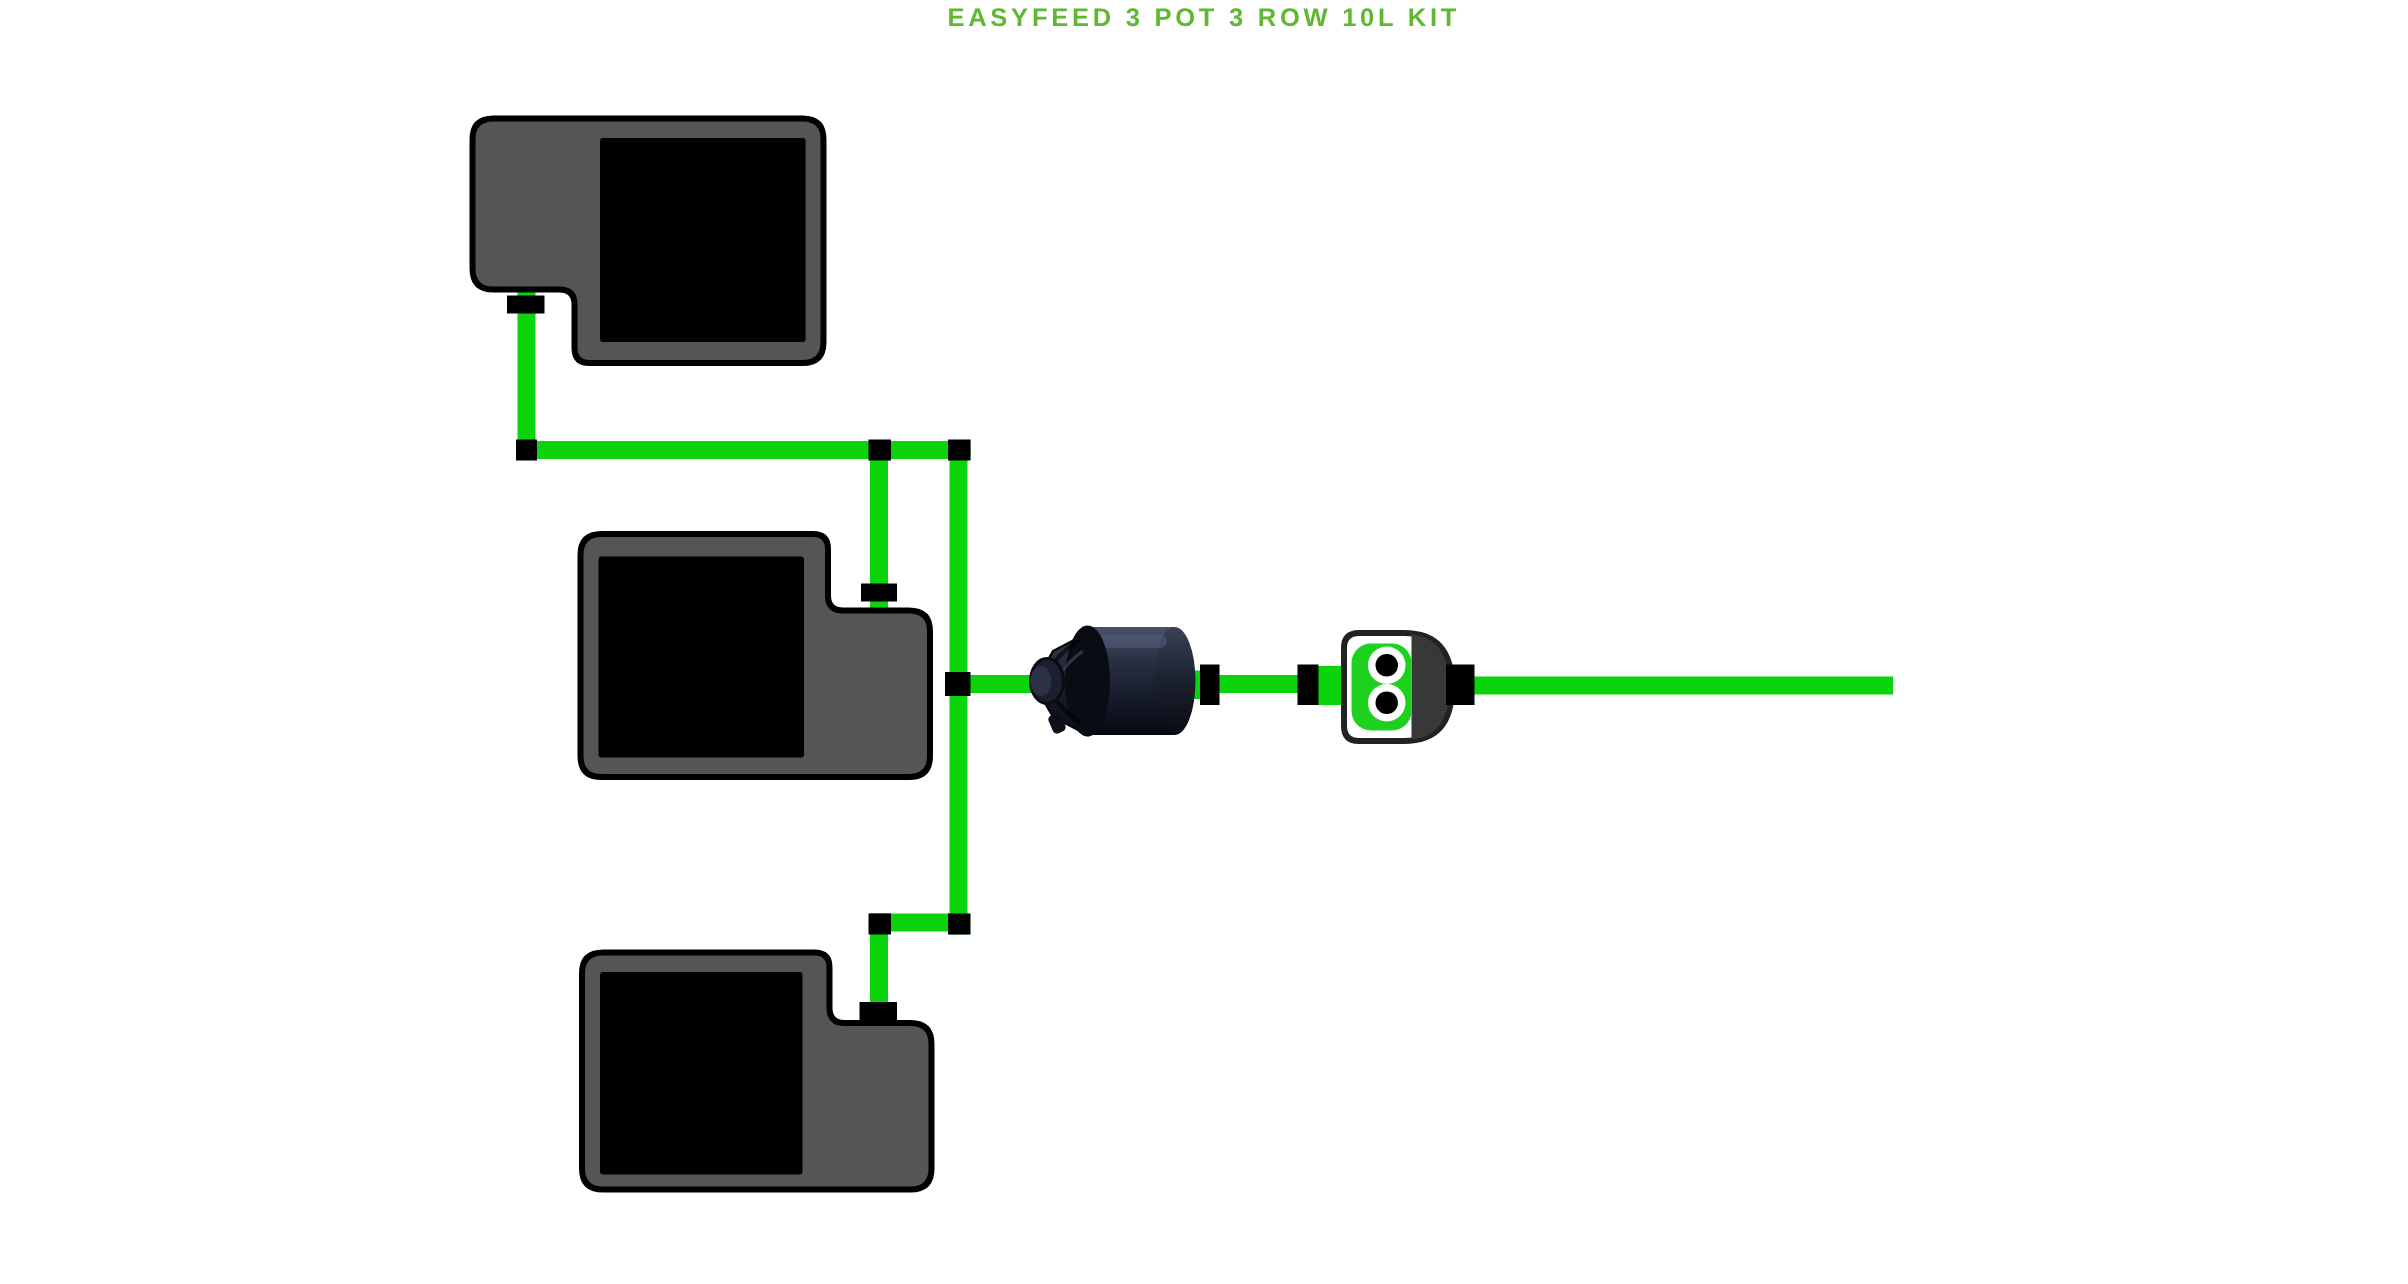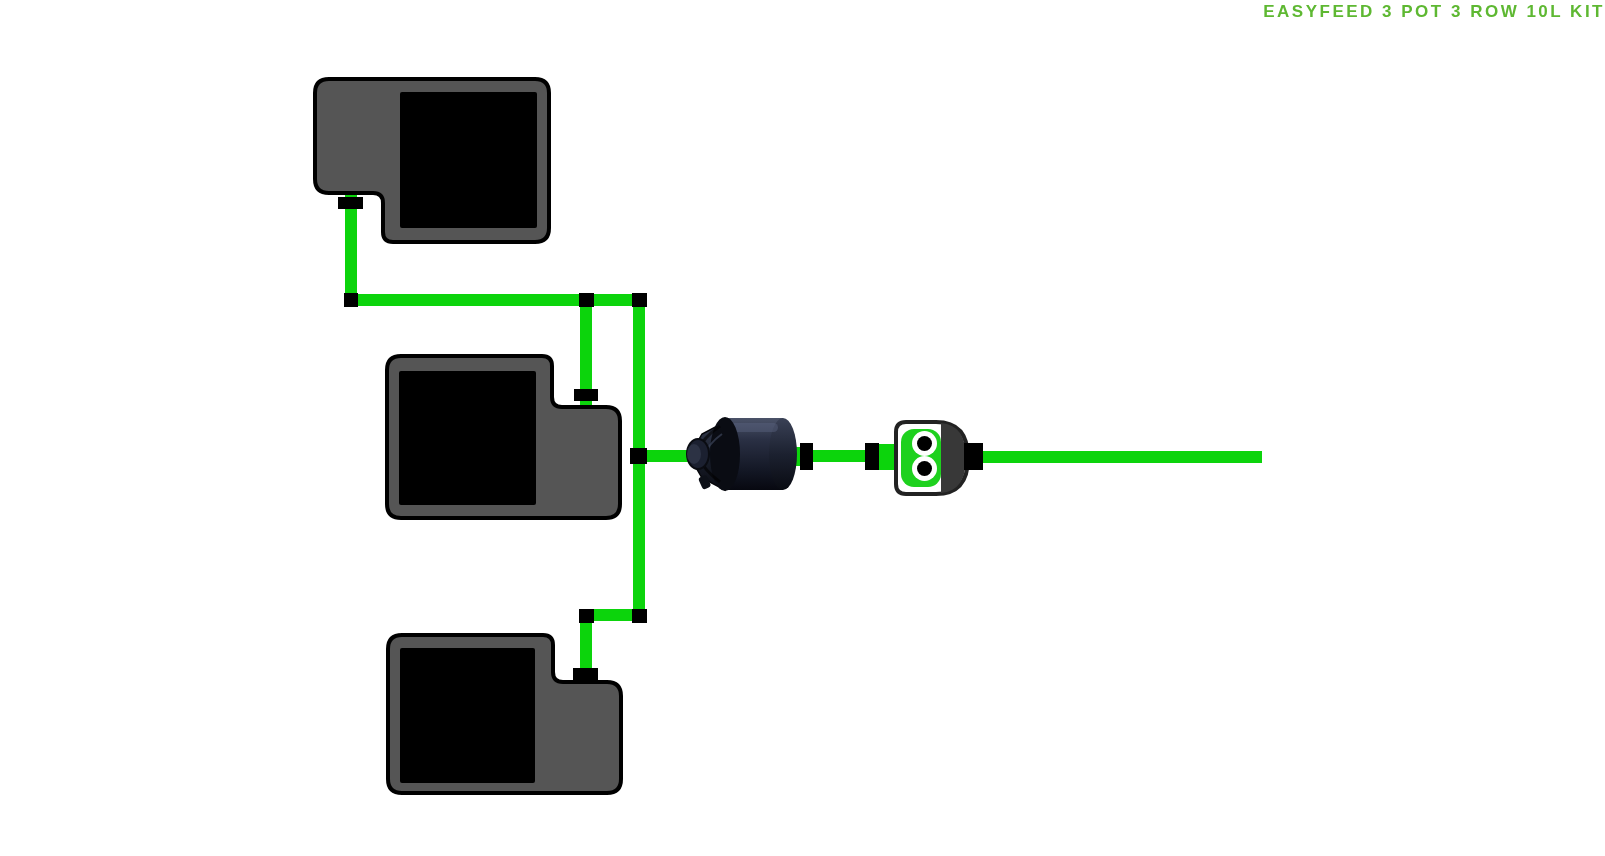--- a/index.html
+++ b/index.html
@@ -1,18 +1,18 @@
 <!DOCTYPE html>
 <html><head>
 <meta charset="utf-8">
 <style>
   html,body{margin:0;padding:0;background:#ffffff;}
   .page{position:relative;width:1605px;height:856px;background:#fff;overflow:hidden;
         font-family:"Liberation Sans", sans-serif;}
-  .kit-title{position:absolute;top:2px;left:0;width:100%;text-align:right;
+  .kit-title{position:absolute;top:2px;left:0;width:100%;text-align:center;
              font-size:17px;font-weight:bold;letter-spacing:2.5px;margin:0;}
   svg.diagram{position:absolute;top:0;left:0;}
 </style>
 </head>
 <body>
 
 <div class="page" style="background: rgb(255, 255, 255);">
   <h1 class="kit-title" style="color: rgb(94, 184, 50);">EASYFEED 3 POT 3 ROW 10L KIT</h1>
 
   <svg id="diagram-svg" class="diagram" width="1605" height="856" viewBox="0 0 1605 856">

